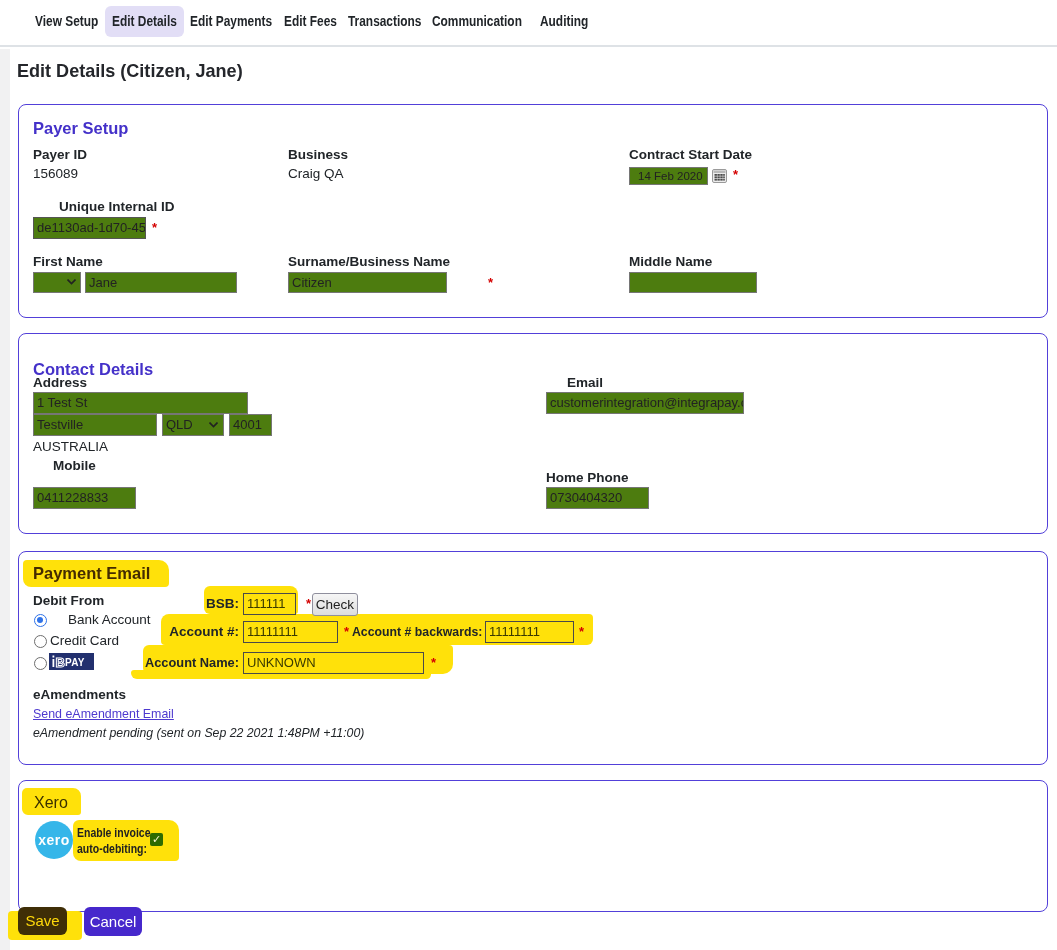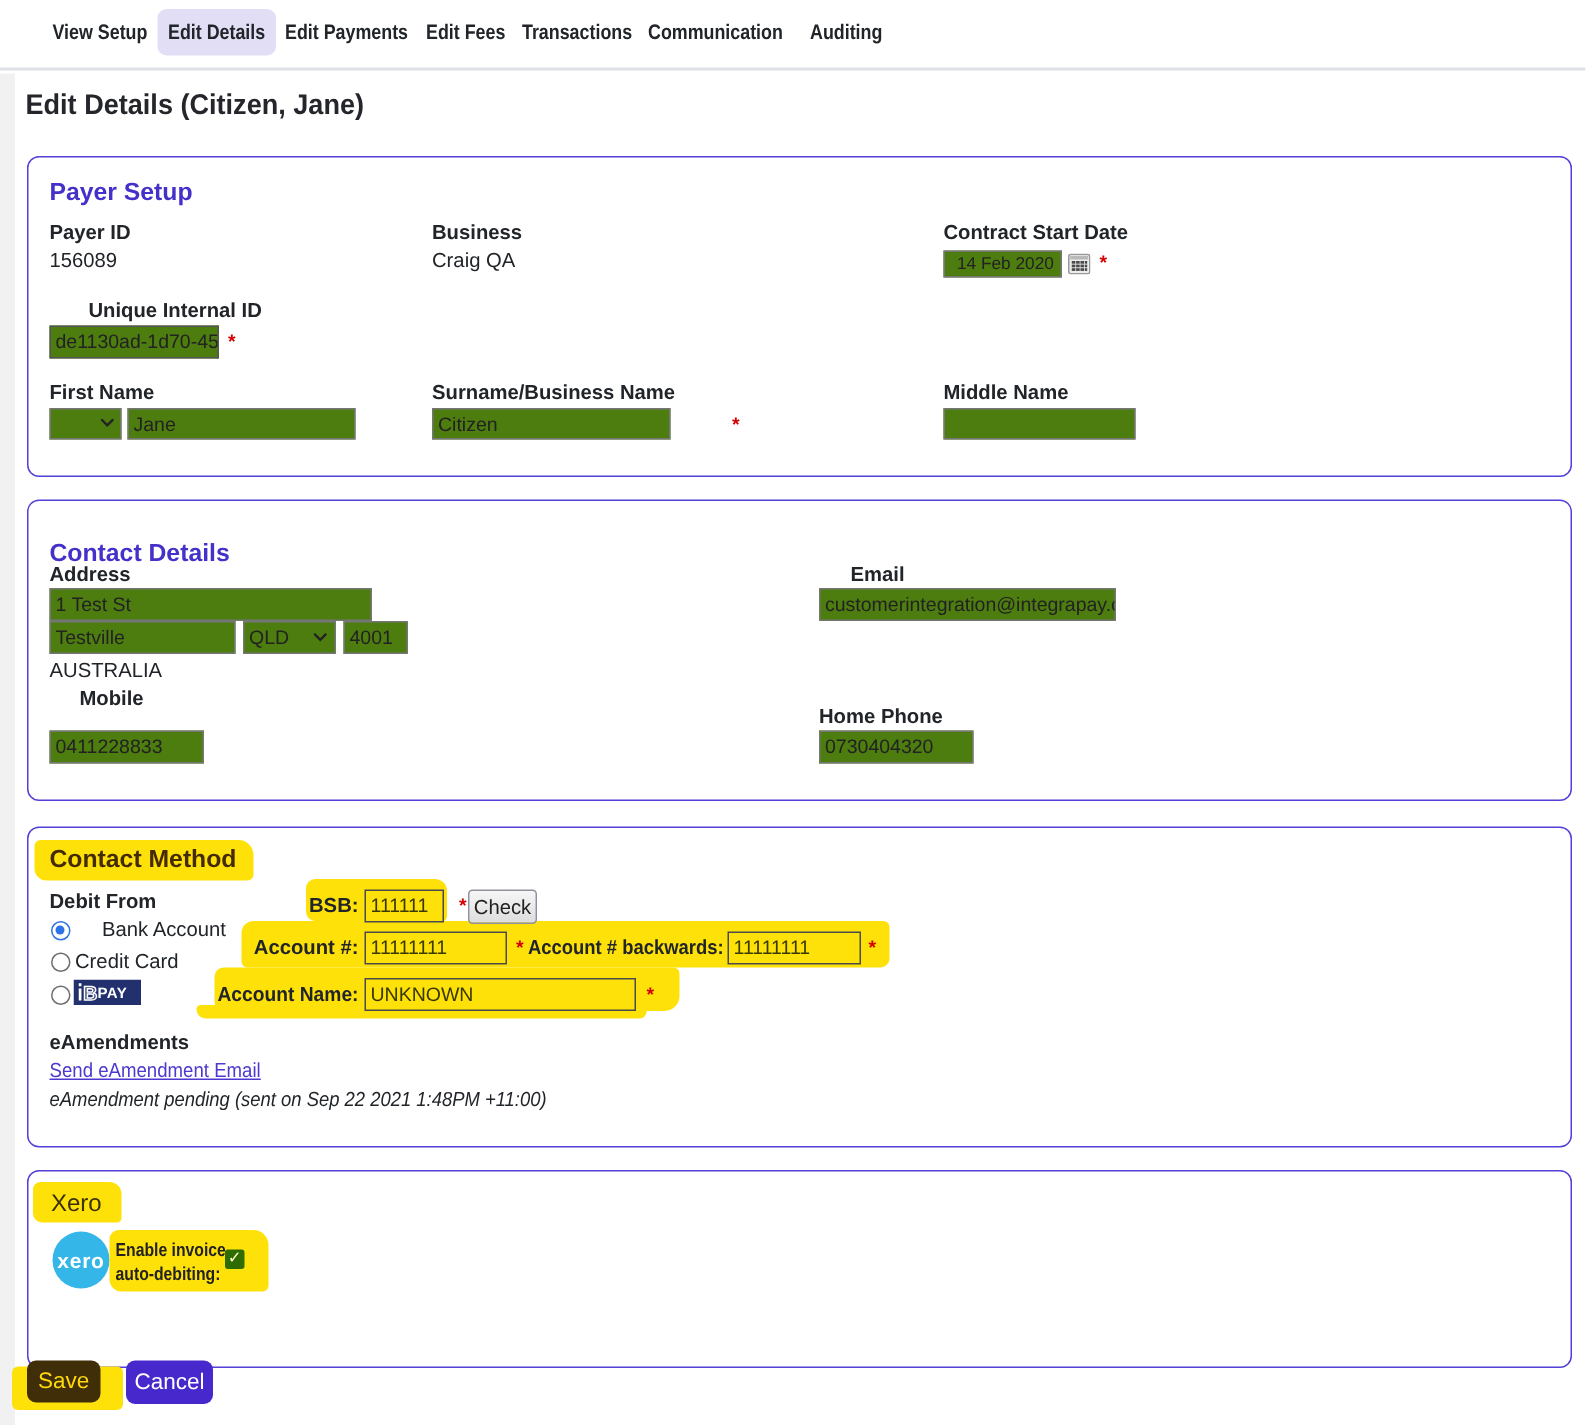--- a/index.html
+++ b/index.html
@@ -93,21 +93,21 @@
     <div class="lbl" style="left:14px; top:124px;margin-left:20px;">Mobile</div>
     <div class="inp" style="left:14px; top:153px; width:103px; height:22px;">0411228833</div>
     <div class="lbl" style="left:527px; top:41px;padding-left:21px;">Email</div>
     <div class="inp" style="left:527px; top:58px; width:198px; height:22px;">customerintegration@integrapay.c</div>
     <div class="lbl" style="left:527px; top:136px;">Home Phone</div>
     <div class="inp" style="left:527px; top:153px; width:103px; height:22px;">0730404320</div>
   </div>
 
   <div class="box" style="top:551px; height:214px;">
     <div class="hl" style="left:4px; top:8px; width:146px; height:27px; border-radius:4px 10px 4px 8px;"></div>
-    <div class="bh" style="left:14px; top:12px; color:#442b00;">Contact Method</div>
+    <div class="bh" style="left:14px; top:12px; color:#442b00;">Payment Email</div>
     <div class="lbl" style="left:14px; top:41px;">Debit From</div>
 
     <div class="abs" style="left:15px; top:62px; width:13px; height:13px; border:1.5px solid #2e72e8; border-radius:50%;">
         <span class="abs" style="left:2px; top:2px; width:6px; height:6px; background:#2e72e8; border-radius:50%;"></span>
       </div>
     <div class="val" style="left:31px; top:60px;margin-left:18px;">Bank Account</div>
     <div class="abs" style="left:15px; top:83px; width:13px; height:13px; border:1px solid #6e6e6e; border-radius:50%;"></div>
     <div class="val" style="left:31px; top:81px;">Credit Card</div>
     <div class="abs" style="left:15px; top:105px; width:13px; height:13px; border:1px solid #6e6e6e; border-radius:50%;"></div>
     <svg class="abs" style="left:30px; top:101px;" width="45" height="17" viewBox="0 0 45 17">

